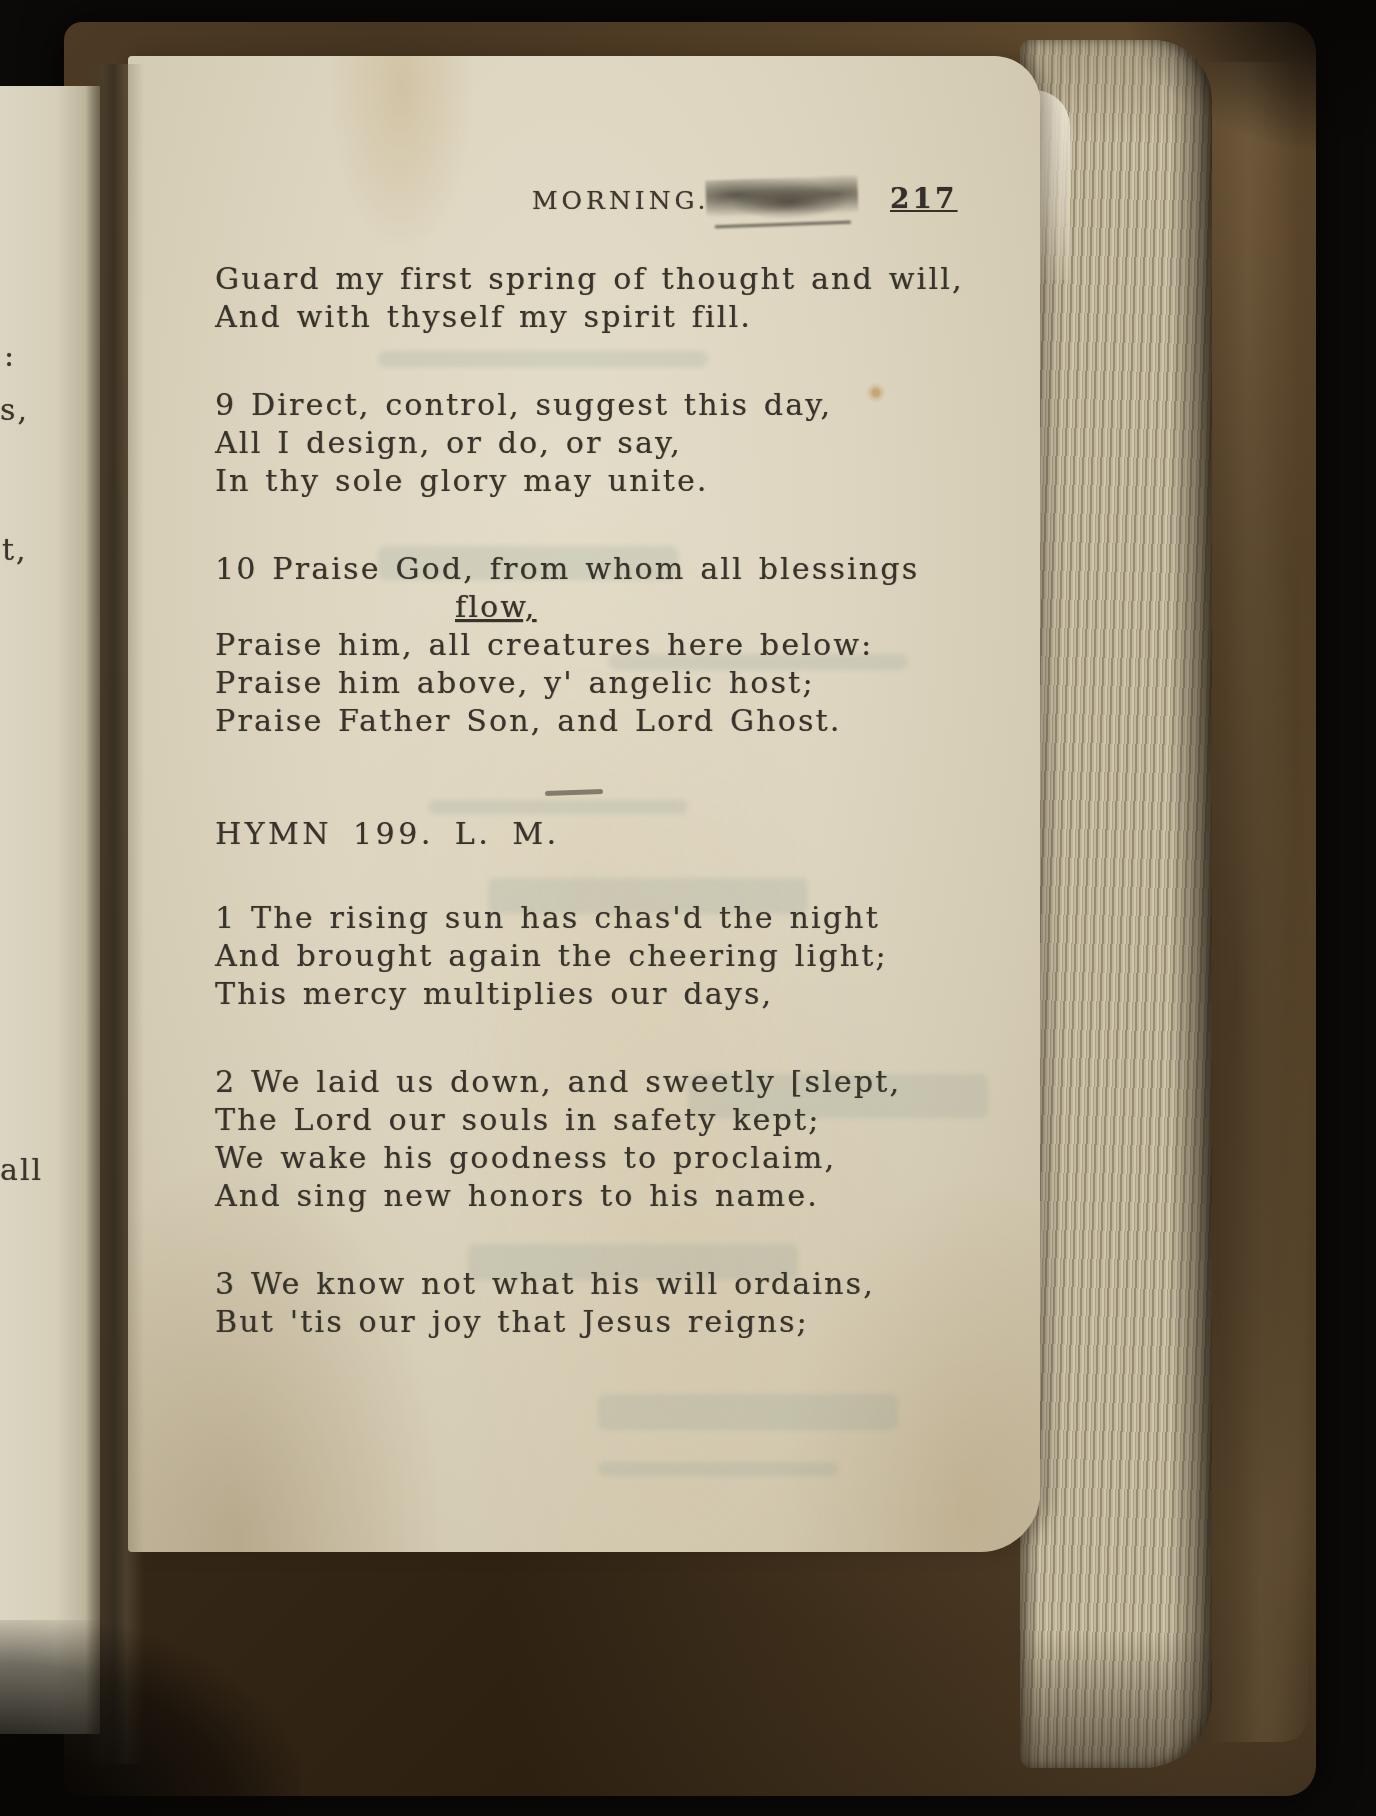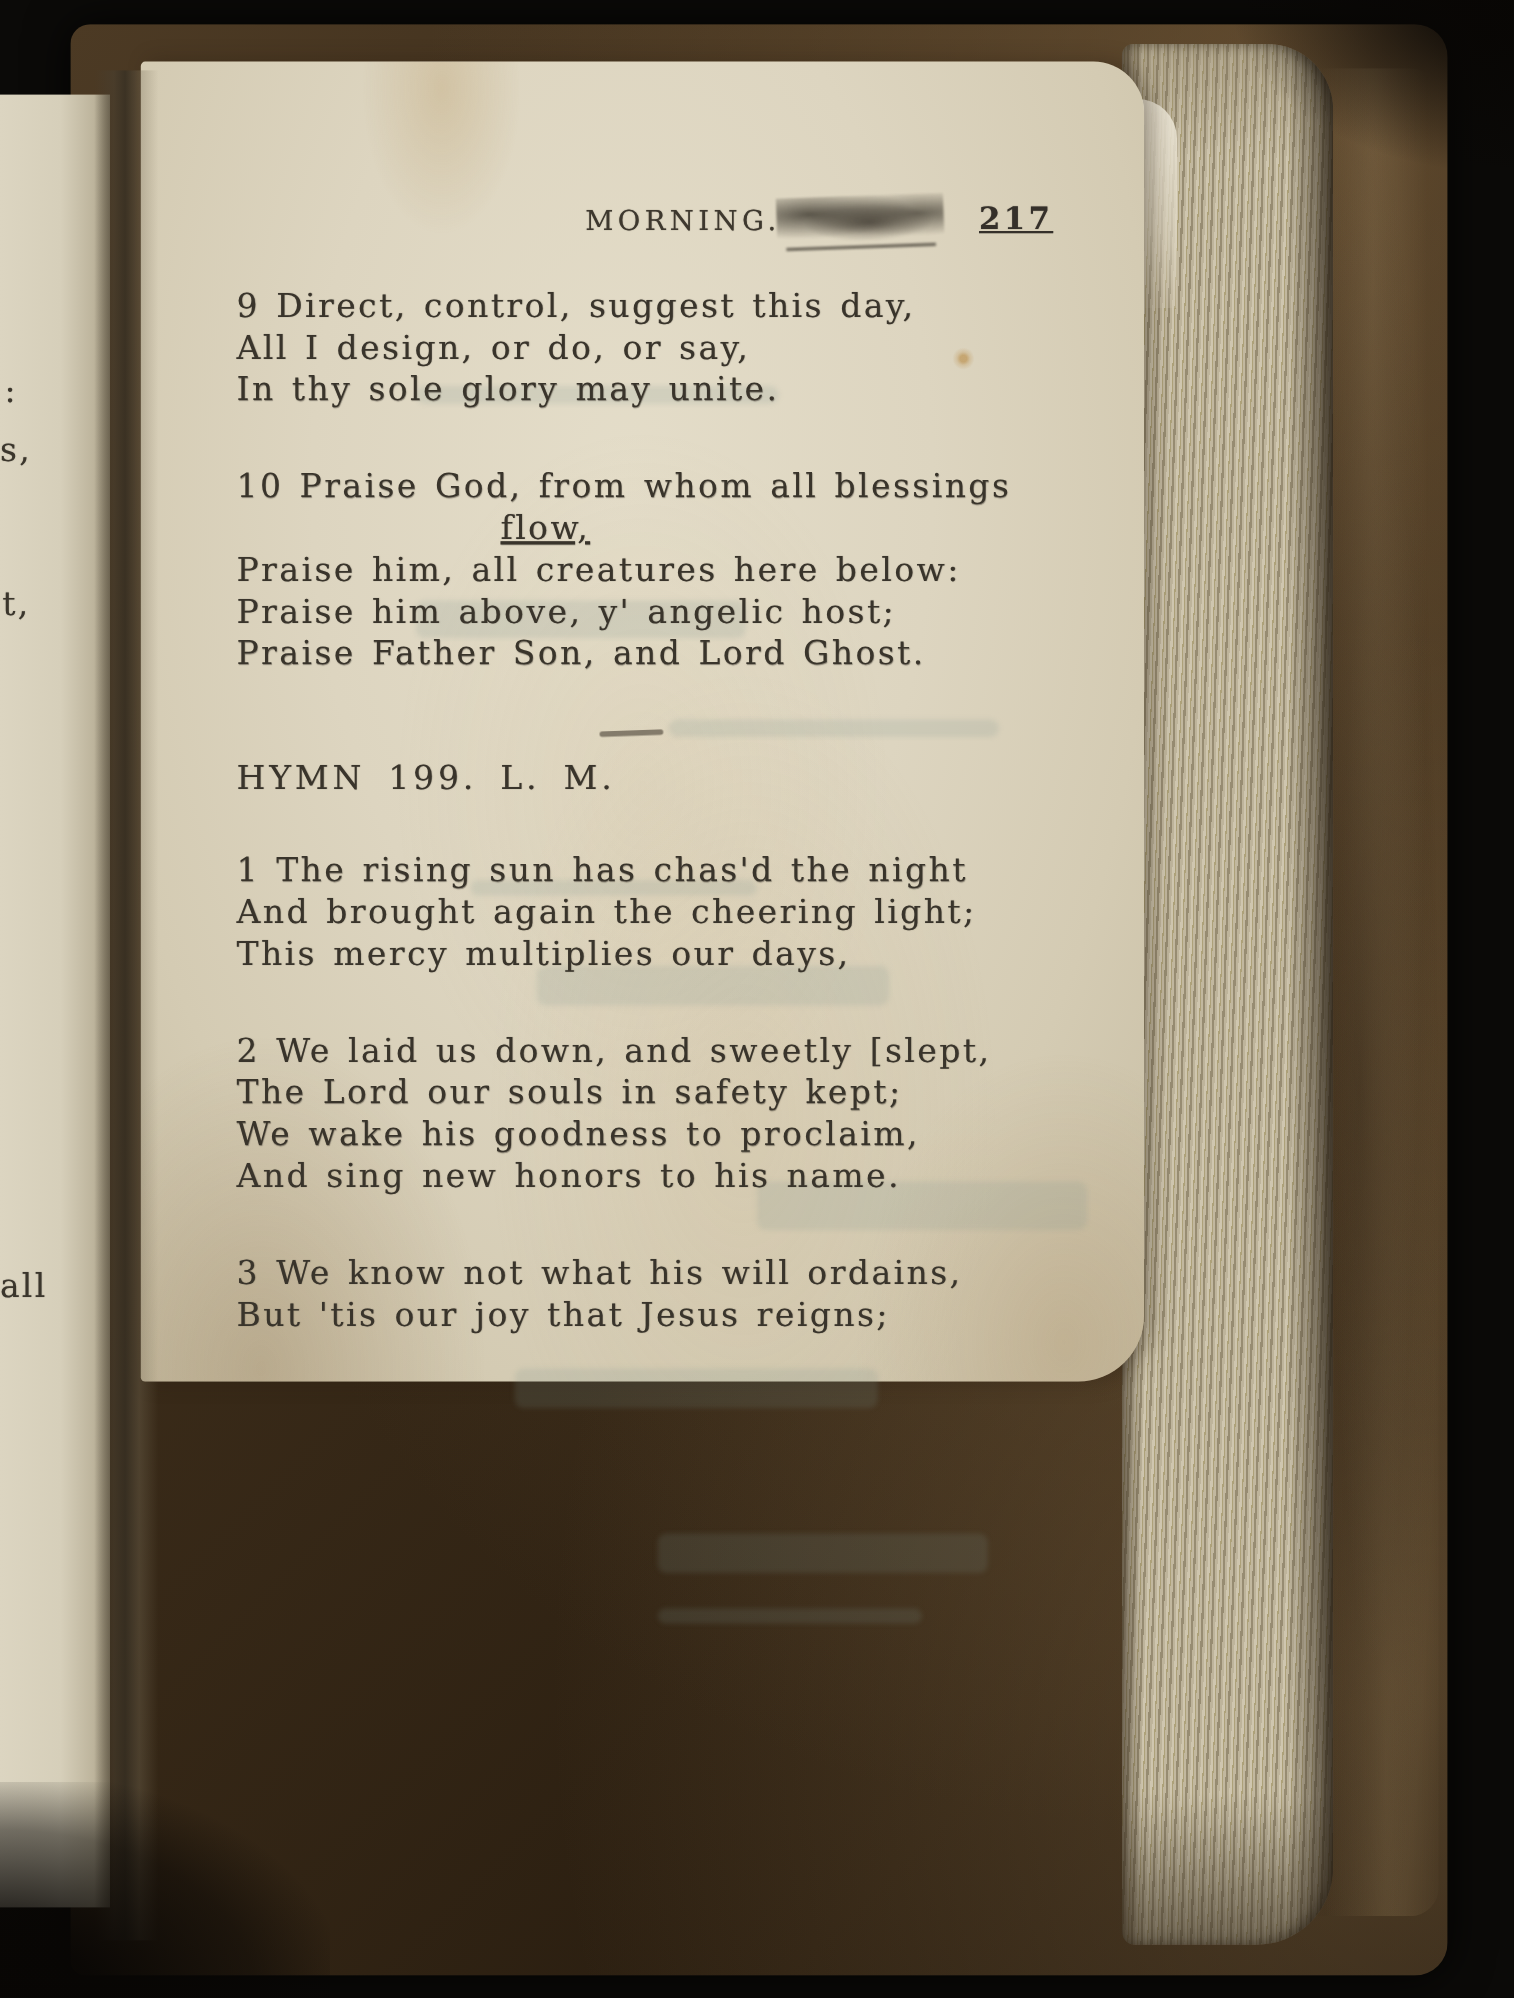--- a/index.html
+++ b/index.html
@@ -68,21 +68,21 @@
   .frag:nth-child(2){left:0px;top:306px;}
   .frag:nth-child(3){left:2px;top:446px;}
   .frag:nth-child(4){left:0px;top:1066px;}
   
   .gutter{
     position:absolute;left:86px;top:64px;width:58px;height:1700px;
     background:linear-gradient(90deg, rgba(90,80,62,0) 0%, rgba(72,63,48,.55) 30%, rgba(55,48,36,.75) 48%, rgba(120,110,88,.35) 70%, rgba(160,150,124,0) 100%);
   }
   
   .page{
-    position:absolute;left:128px;top:56px;width:912px;height:1200px;
+    position:absolute;left:128px;top:56px;width:912px;height:1496px;
     background:radial-gradient(ellipse at 48% 32%, #e4ddc9 0%, #ddd5c0 42%, #d4cbb3 72%, #c7bda3 100%);
     border-radius:4px 46px 60px 4px;
     box-shadow:8px 0 18px rgba(40,30,16,.35);
   }
   .page::before{ 
     content:"";position:absolute;inset:0;border-radius:inherit;pointer-events:none;
     background:
       radial-gradient(circle at 82% 22.5%, rgba(176,122,40,.5) 0 3px, rgba(176,122,40,.2) 6px, transparent 10px),
       radial-gradient(ellipse at 30% 2%, rgba(168,128,62,.22), transparent 8%),
       radial-gradient(ellipse at 12% 99%, rgba(120,90,50,.25), transparent 18%),
@@ -174,20 +174,24 @@
   <div class="ghost" style="left:480px;top:598px;width:300px;height:16px;"></div>
   <div class="ghost" style="left:300px;top:744px;width:260px;height:14px;"></div>
   <div class="ghost" style="left:360px;top:822px;width:320px;height:36px;"></div>
   <div class="ghost" style="left:560px;top:1018px;width:300px;height:44px;"></div>
   <div class="ghost" style="left:340px;top:1188px;width:330px;height:36px;"></div>
   <div class="ghost" style="left:470px;top:1338px;width:300px;height:36px;"></div>
   <div class="ghost" style="left:470px;top:1406px;width:240px;height:14px;"></div>
 
   <div class="content" id="content">
       <div class="stanza">
+        <div class="line">Guard my first spring of thought and will,</div>
+        <div class="line">And with thyself my spirit fill.</div>
+      </div>
+      <div class="stanza">
         <div class="line">9 Direct, control, suggest this day,</div>
         <div class="line">All I design, or do, or say,</div>
         <div class="line">In thy sole glory may unite.</div>
       </div>
       <div class="stanza">
         <div class="line">10 Praise God, from whom all blessings</div>
         <div class="line indent">flow,</div>
         <div class="line">Praise him, all creatures here below:</div>
         <div class="line">Praise him above, y' angelic host;</div>
         <div class="line">Praise Father Son, and Lord Ghost.</div>

